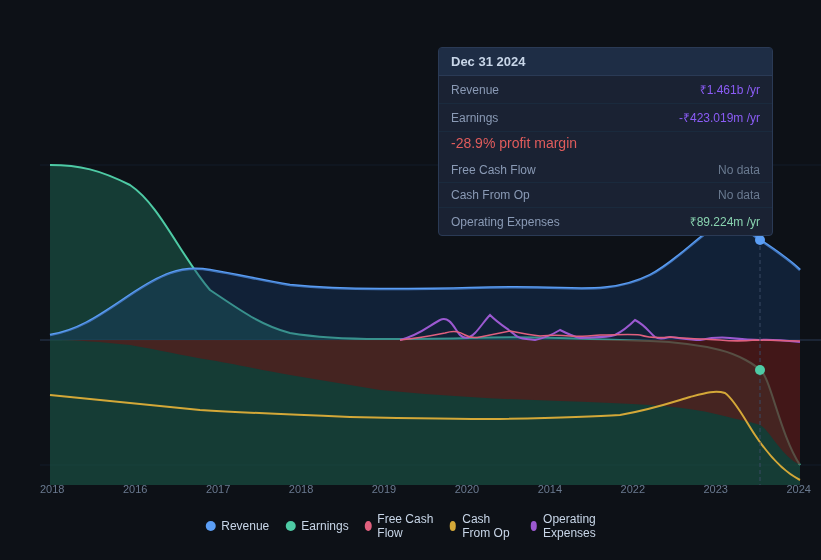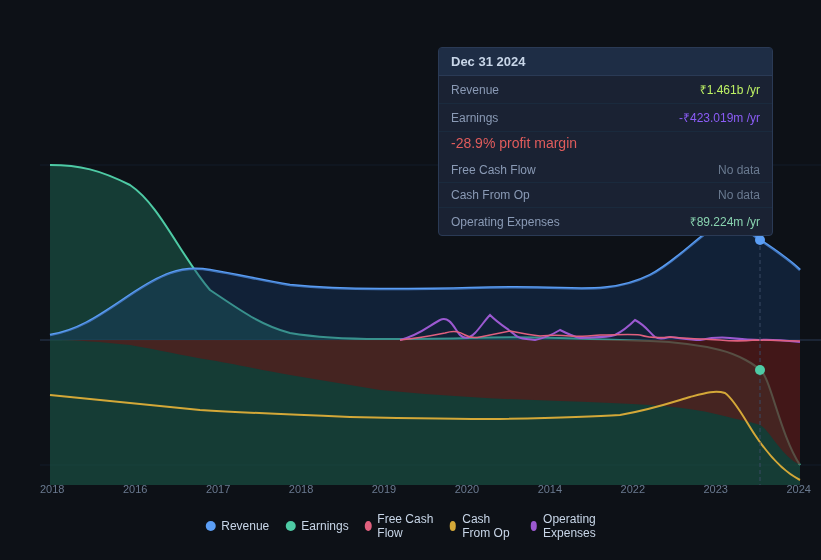--- a/index.html
+++ b/index.html
@@ -36,21 +36,21 @@
       display: flex;
       justify-content: space-between;
       align-items: center;
       padding: 5px 12px;
       border-bottom: 1px solid #1a2a3d;
       font-size: 12px;
     }
     .tooltip-row:last-child { border-bottom: none; }
     .tooltip-label { color: #8a9ab5; }
     .tooltip-value { color: #c8d6e8; }
-    .tooltip-value.blue { color: #bef264; }
+    .tooltip-value.blue { color: #8b5cf6; }
     .tooltip-value.red { color: #8b5cf6; }
     .tooltip-value.nodata { color: #6a7a90; }
     .tooltip-value.green { color: #89d4b0; }
     .profit-row {
       padding: 2px 12px 6px 12px;
     }
     .profit-text { color: #e05c5c; font-size: 14px; }
 
     .y-axis-label {
       position: absolute;

